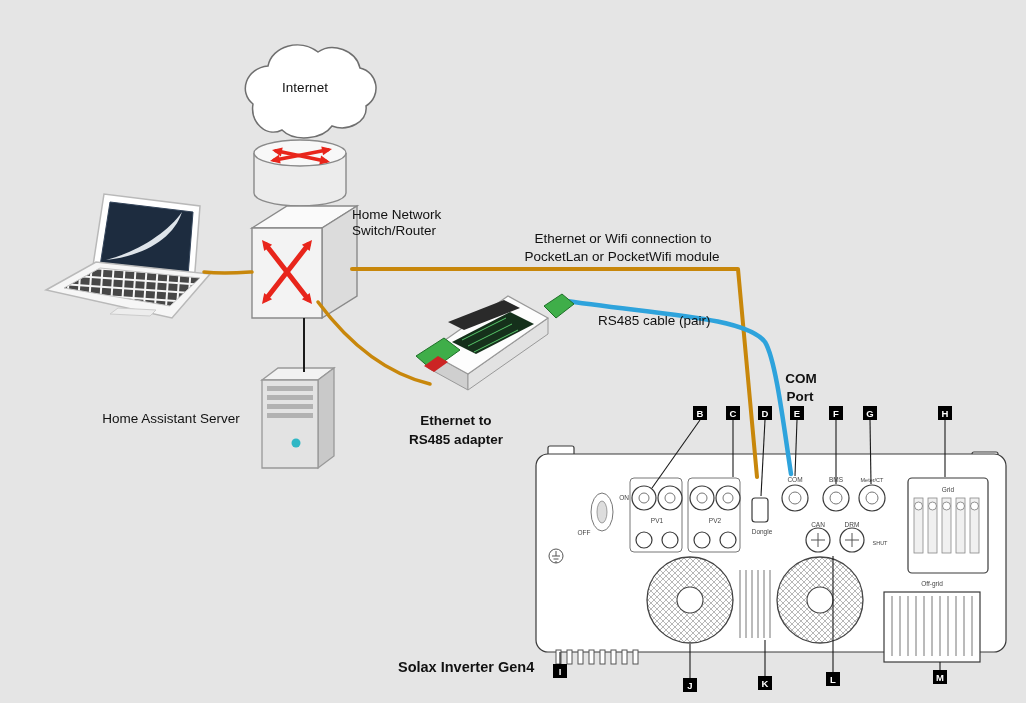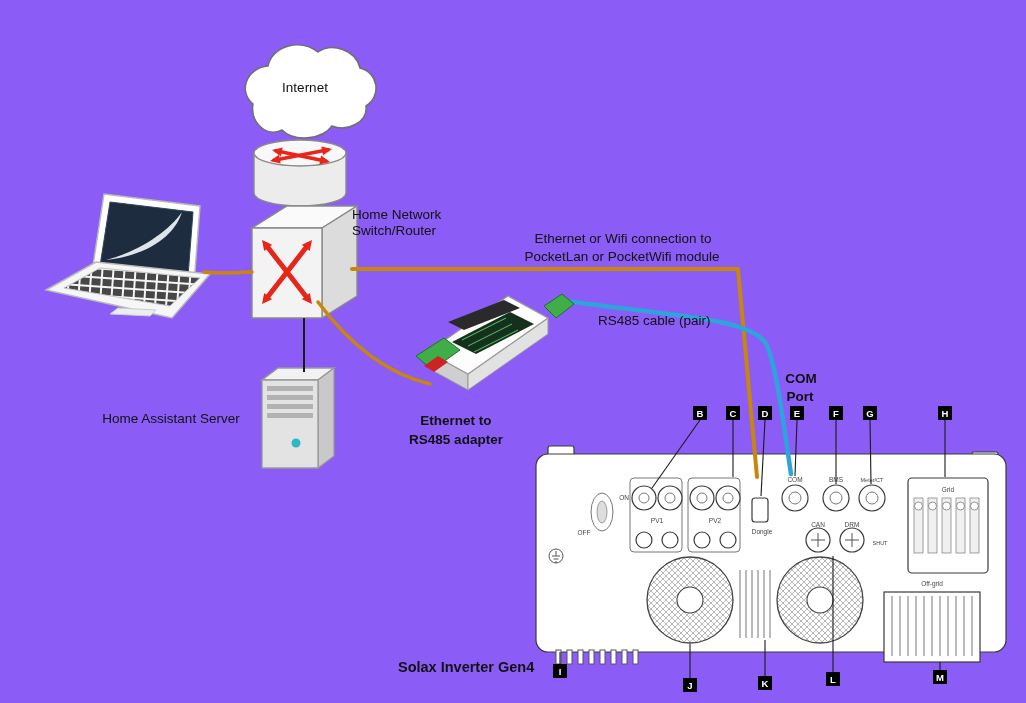--- a/index.html
+++ b/index.html
@@ -1,16 +1,16 @@
 <!DOCTYPE html>
 <html><head>
 <meta charset="utf-8">
 <style>
   html,body{margin:0;padding:0;background:#ffffff;}
-  .canvas{position:relative;width:1026px;height:703px;background:#8b5cf6;overflow:hidden;
+  .canvas{position:relative;width:1026px;height:703px;background:#e5e5e5;overflow:hidden;
           font-family:"Liberation Sans", sans-serif;}
   svg{display:block;}
   text{font-family:"Liberation Sans", sans-serif;fill:#111;}
   .lbl{font-size:13.5px;}
   .lbl-b{font-size:13.5px;font-weight:bold;}
   .lbl-big{font-size:14.5px;font-weight:bold;}
   .mk{width:14px;height:14px;fill:#000;}
   .mkt{font-size:9.5px;font-weight:bold;fill:#fff;text-anchor:middle;}
   .tiny{font-size:6.5px;fill:#444;text-anchor:middle;}
   .tiny2{font-size:5.5px;fill:#444;text-anchor:middle;}

